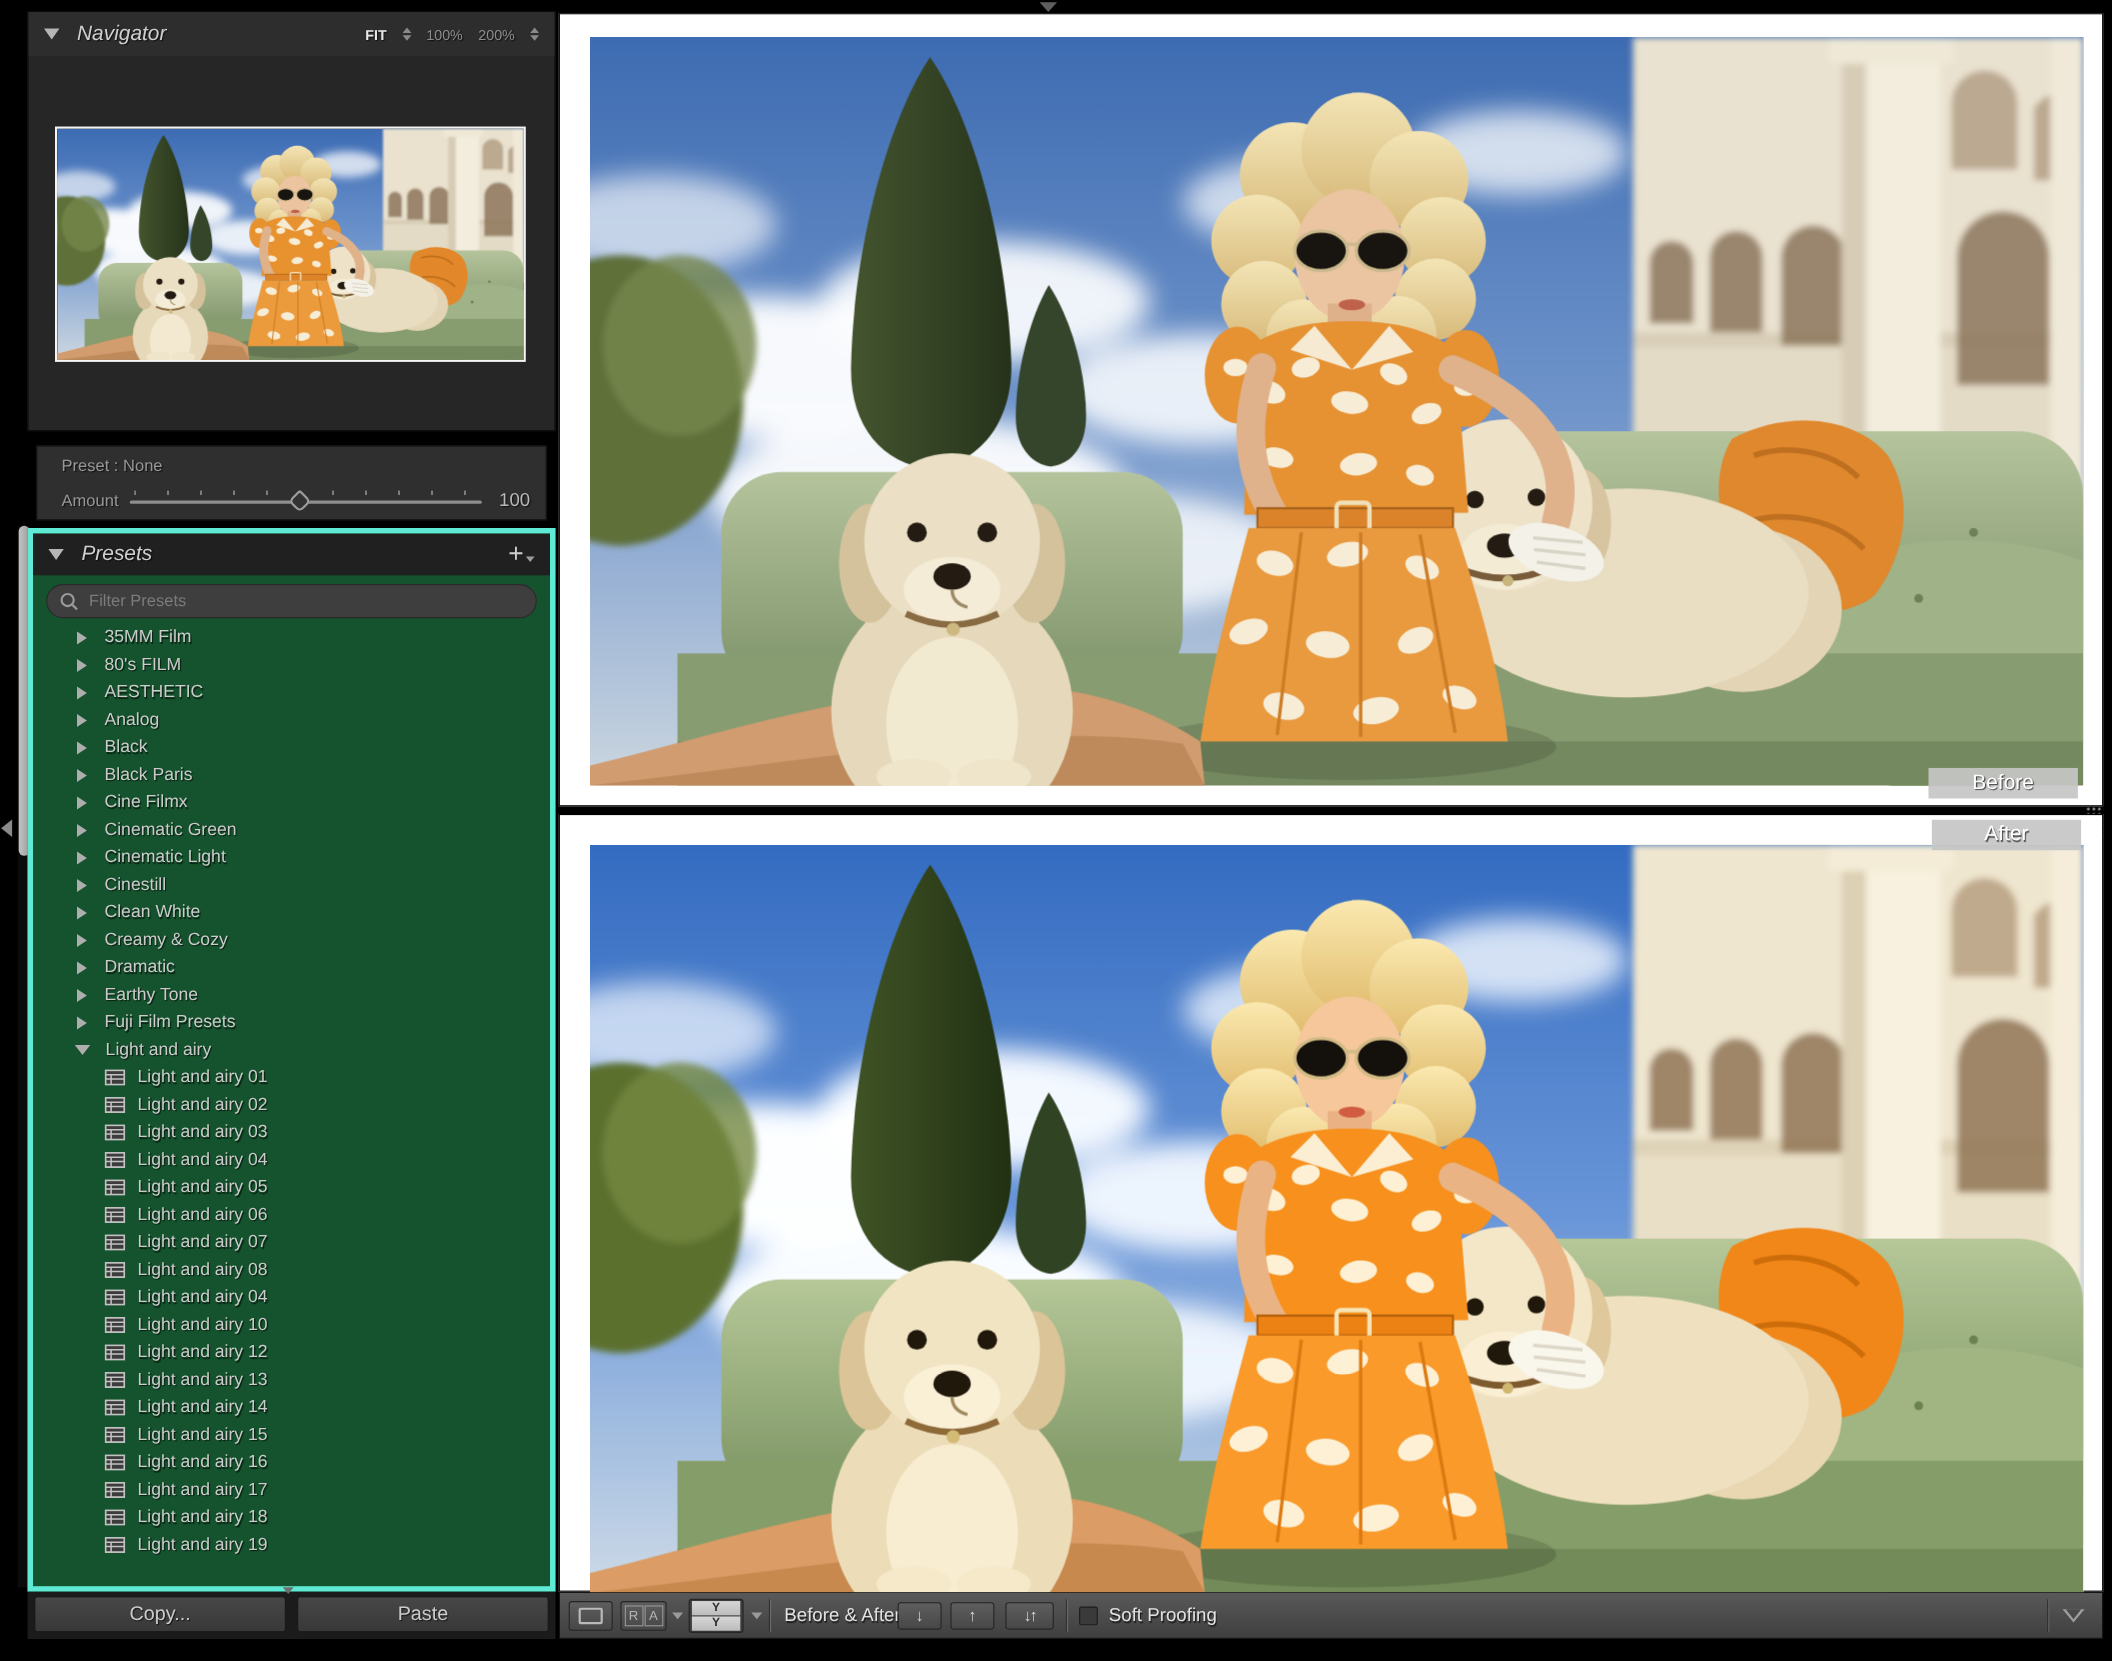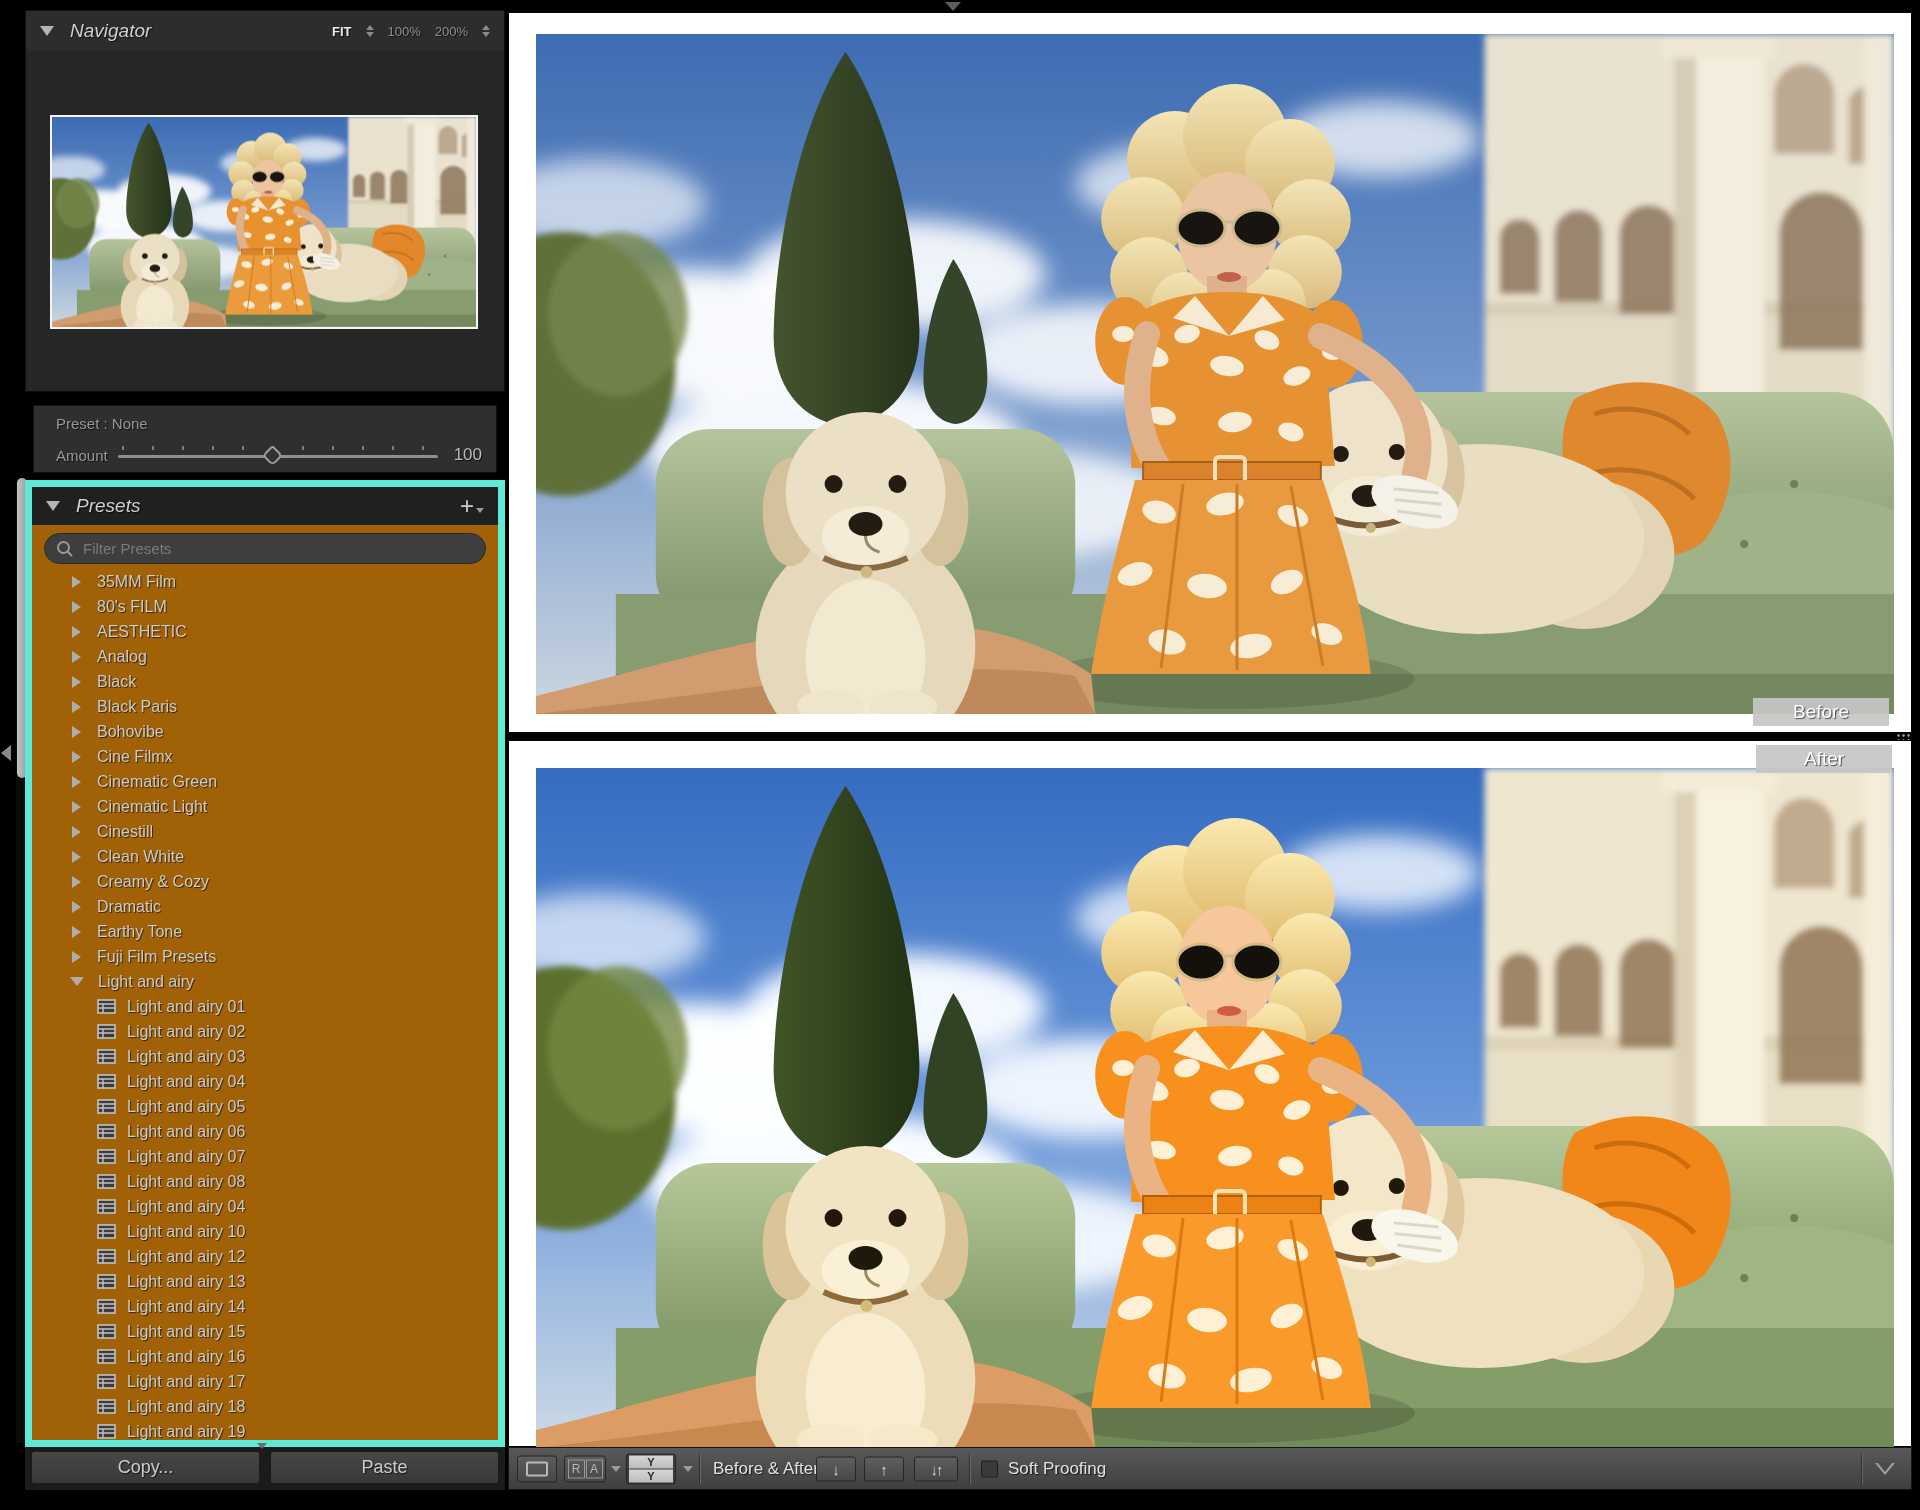--- a/index.html
+++ b/index.html
@@ -36,21 +36,21 @@
   .slider { position:relative; flex:1; height:22px; margin-right:16px; }
   .slider .ticks { position:absolute; left:4px; right:4px; top:2px; height:4px;
     background:repeating-linear-gradient(90deg,#7d7d7d 0 2px,transparent 2px 30px); }
   .slider .track { position:absolute; left:0; right:0; top:11px; height:3px;
     background:#8f8f8f; border-radius:2px; }
   .slider .thumb { position:absolute; left:46%; top:4px; width:15px; height:15px;
     background:#333; border:2px solid #9d9d9d; transform:rotate(45deg); border-radius:3px 5px 5px 5px; }
   .amount-value { font-size:17px; color:#b9b9b9; }
 
   .presets-section { position:absolute; top:470px; left:0; width:480px; height:967px;
-    background:#a16207; border:7px solid #5eead4; overflow:hidden; }
+    background:#14532d; border:5px solid #5eead4; overflow:hidden; }
   .presets-header { height:38px; display:flex; align-items:center; padding:0 14px; background:#202020; }
   .add-preset { margin-left:auto; display:flex; align-items:flex-start; color:#cdcdcd; }
   .add-preset .plus { font-size:24px; line-height:20px; }
   .add-preset .caret { width:0; height:0; border-left:4px solid transparent; border-right:4px solid transparent;
     border-top:5px solid #9b9b9b; margin:12px 0 0 2px; }
   .filter-wrap { position:absolute; left:12px; right:12px; top:46px; height:31px; }
   .filter-input { width:100%; height:100%; background:#3e3e3e; border:1px solid #2a2a2a;
     border-radius:16px; color:#bdbdbd; font-size:15px; padding:0 12px 0 38px; outline:none; }
   .filter-input::placeholder { color:#7b7b7b; }
   .mag { position:absolute; left:12px; top:7px; }
@@ -387,24 +387,20 @@
           <div class="p-row">
             <span class="arr"></span>
             <span class="lbl ts">Black</span>
           </div>
 
           <div class="p-row">
             <span class="arr"></span>
             <span class="lbl ts">Black Paris</span>
           </div>
 
-          <div class="p-row">
-            <span class="arr"></span>
-            <span class="lbl ts">Bohovibe</span>
-          </div>
 
           <div class="p-row">
             <span class="arr"></span>
             <span class="lbl ts">Cine Filmx</span>
           </div>
 
           <div class="p-row">
             <span class="arr"></span>
             <span class="lbl ts">Cinematic Green</span>
           </div>

